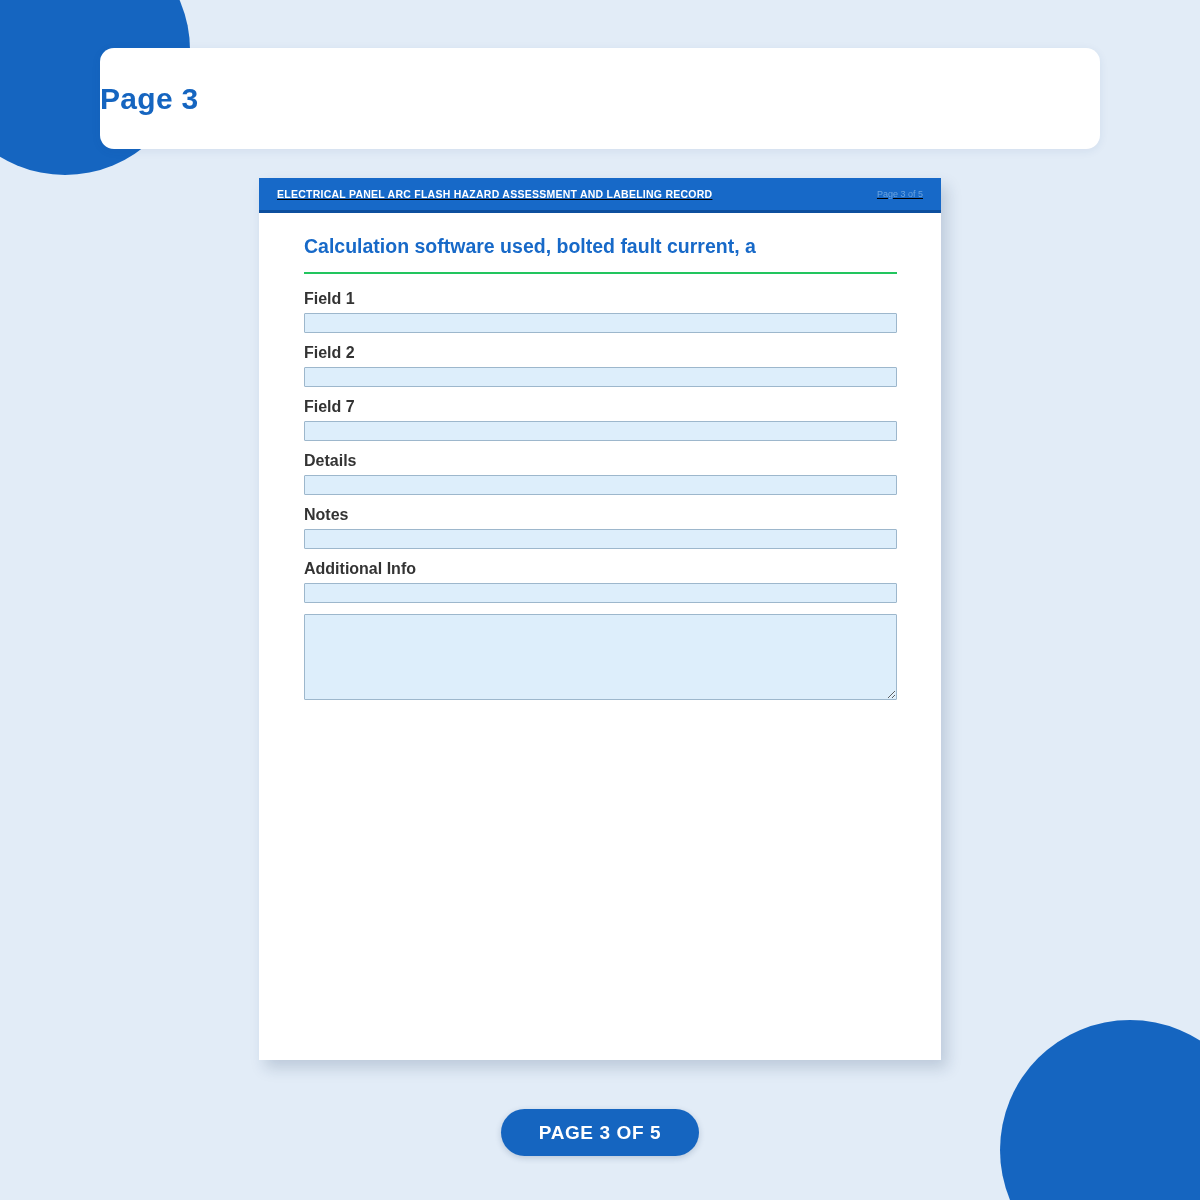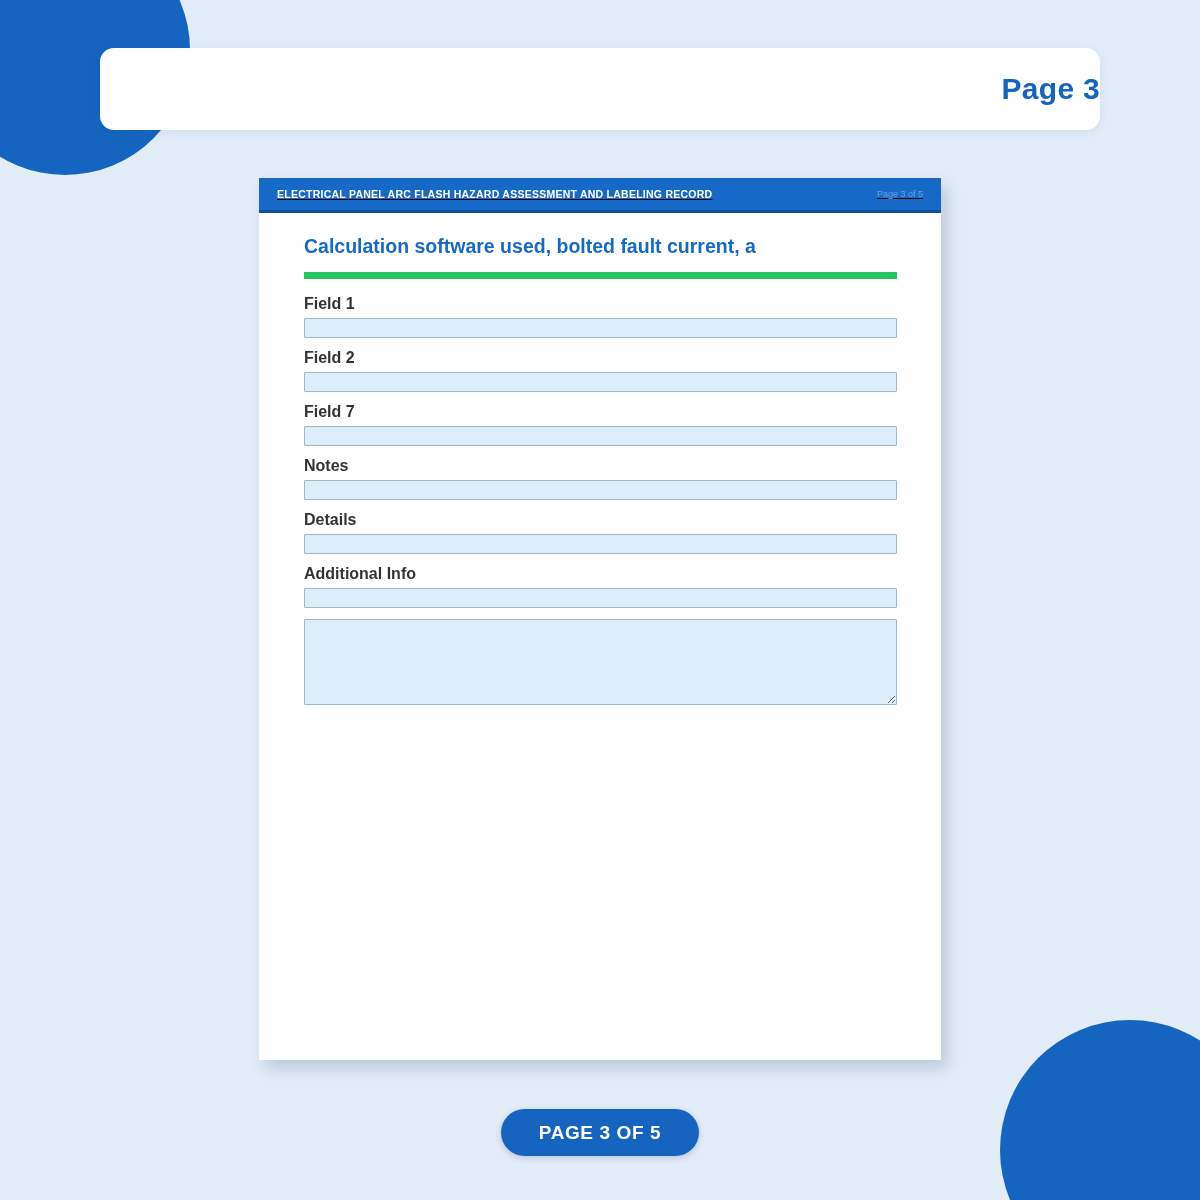--- a/index.html
+++ b/index.html
@@ -34,27 +34,27 @@
     border-radius: 50%;
     background: #1565c0;
   }
 
   
   .header-banner {
     position: absolute;
     left: 100px;
     top: 48px;
     width: 1000px;
-    height: 82px;
+    height: 101px;
     background: #ffffff;
     border-radius: 14px;
     box-shadow: 0 2px 10px rgba(30, 70, 130, 0.08);
     display: flex;
     align-items: center;
-    justify-content: flex-end;
+    justify-content: flex-start;
     z-index: 5;
   }
   .header-title {
     color: #1565c0;
     font-size: 30px;
     font-weight: bold;
     letter-spacing: 0.3px;
   }
 
   
@@ -97,21 +97,21 @@
 
   .doc-body {
     padding: 22px 44px 0 45px;
   }
 
   .section-title {
     color: #1769c8;
     font-size: 19.5px;
     font-weight: bold;
     padding-bottom: 14px;
-    border-bottom: 7px solid #22c55e;
+    border-bottom: 2px solid #22c55e;
     margin-bottom: 16px;
   }
 
   .field-group {
     margin-bottom: 11px;
   }
   .field-label {
     font-size: 16px;
     font-weight: bold;
     color: #333333;
@@ -187,26 +187,26 @@
       <div class="field-label">Field 2</div>
       <input class="field-input" type="text" value="" style="">
     </div>
 
     <div class="field-group">
       <div class="field-label">Field 7</div>
       <input class="field-input" type="text" value="" style="">
     </div>
 
     <div class="field-group">
+      <div class="field-label">Details</div>
+      <input class="field-input" type="text" value="" style="">
+    </div>
+
+    <div class="field-group">
       <div class="field-label">Notes</div>
-      <input class="field-input" type="text" value="" style="">
-    </div>
-
-    <div class="field-group">
-      <div class="field-label">Details</div>
       <input class="field-input" type="text" value="" style="">
     </div>
 
     <div class="field-group">
       <div class="field-label">Additional Info</div>
       <input class="field-input" type="text" value="" style="">
     </div>
 
     <div class="field-group">
       <textarea class="field-textarea" style=""></textarea>

